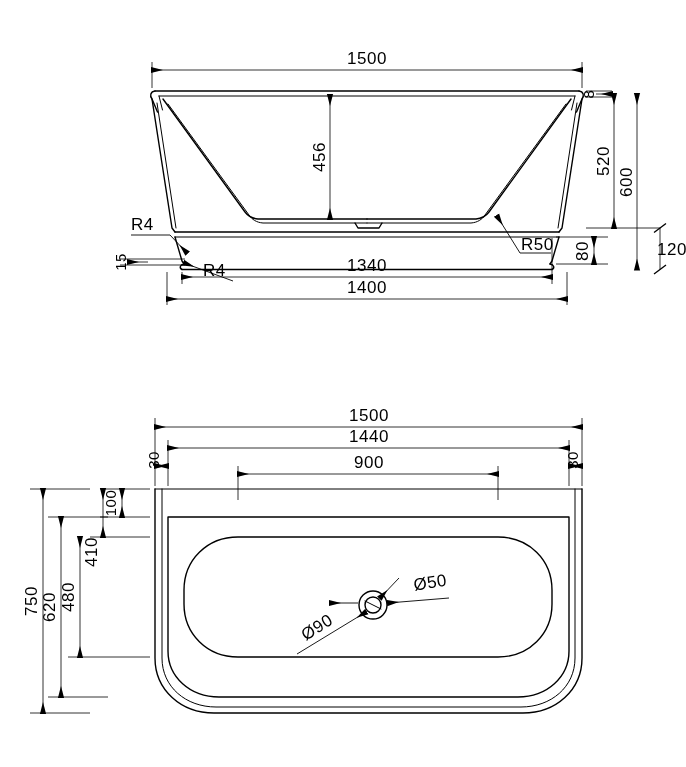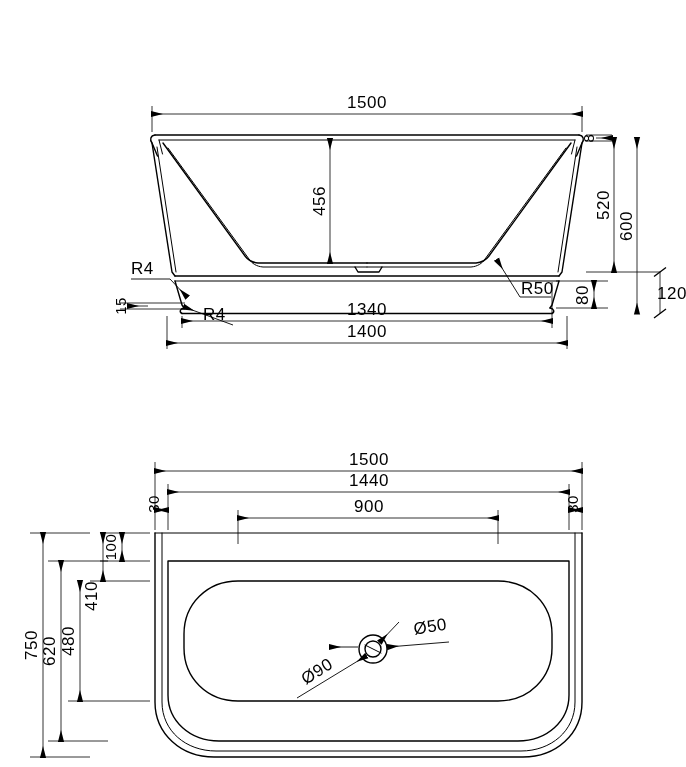--- a/index.html
+++ b/index.html
@@ -11,21 +11,20 @@
     width: 686px;
     height: 767px;
     font-family: "Liberation Sans", sans-serif;
     overflow: hidden;
   }
   #drawing-root {
     position: relative;
     width: 686px;
     height: 724px;
     background: #ffffff;
-    margin-top: 44px;
   }
   svg.sheet {
     display: block;
     width: 686px;
     height: 767px;
   }
   
   .obj {
     fill: none;
     stroke: #000000;

